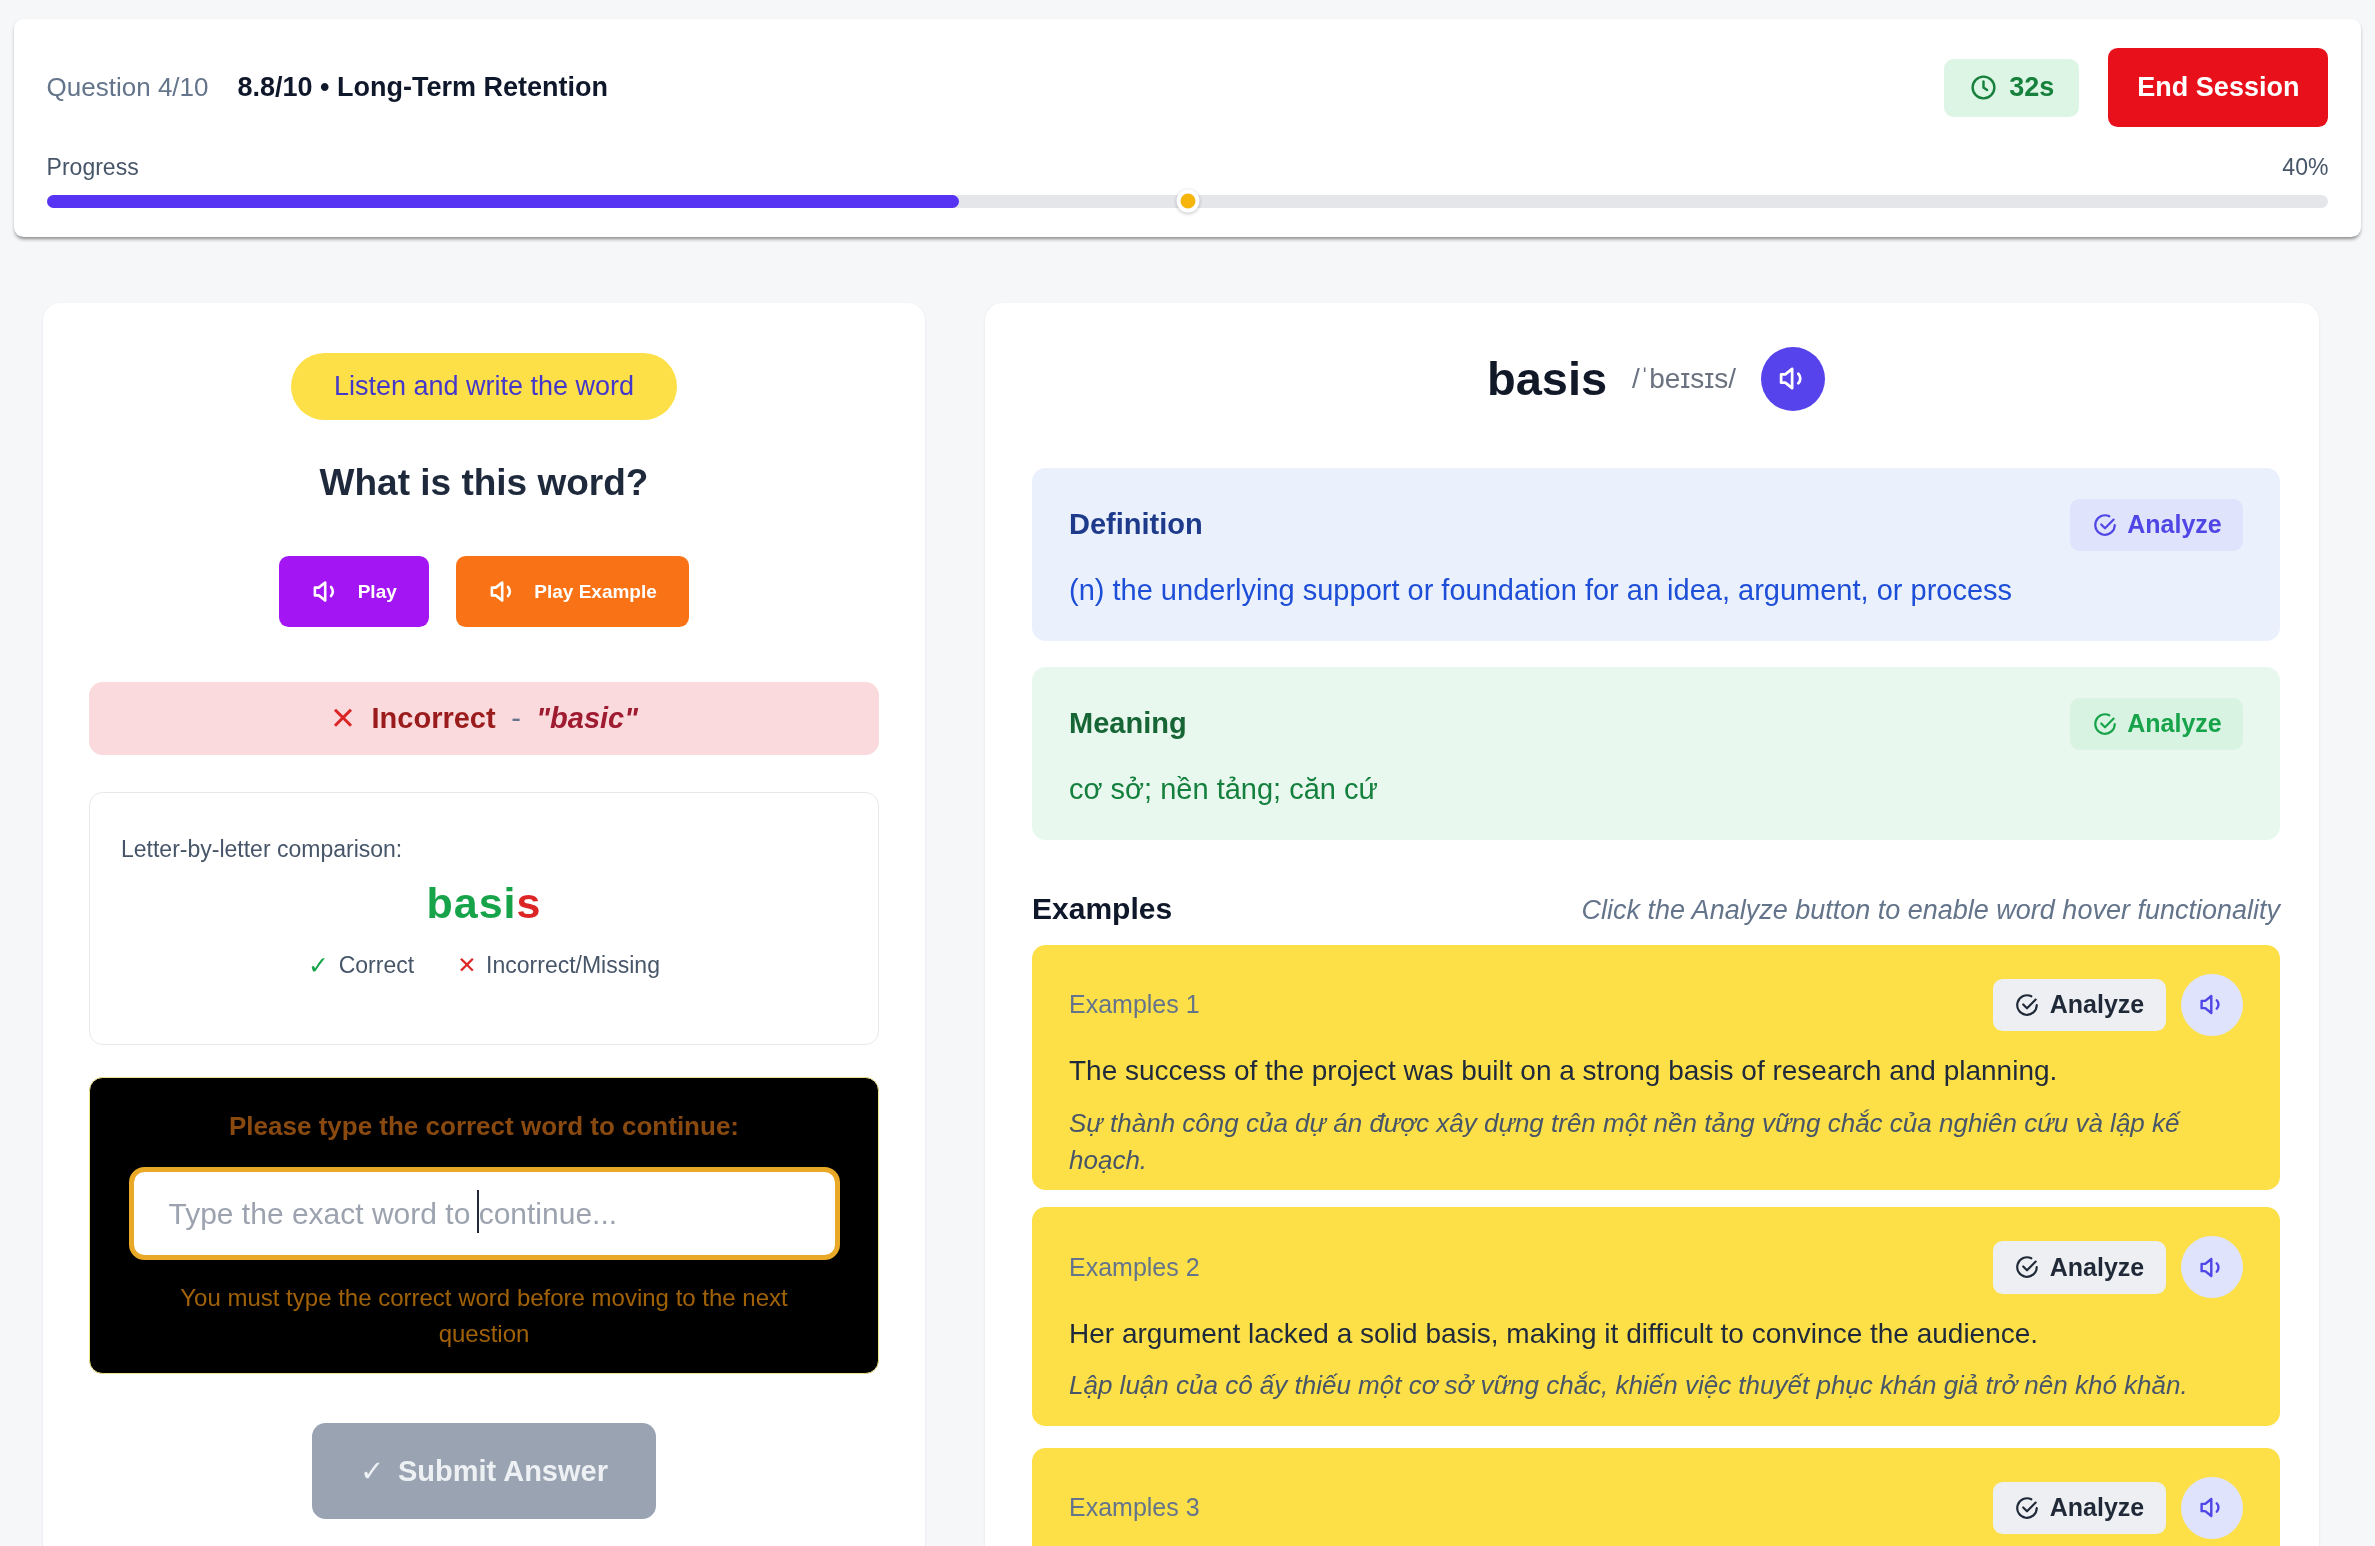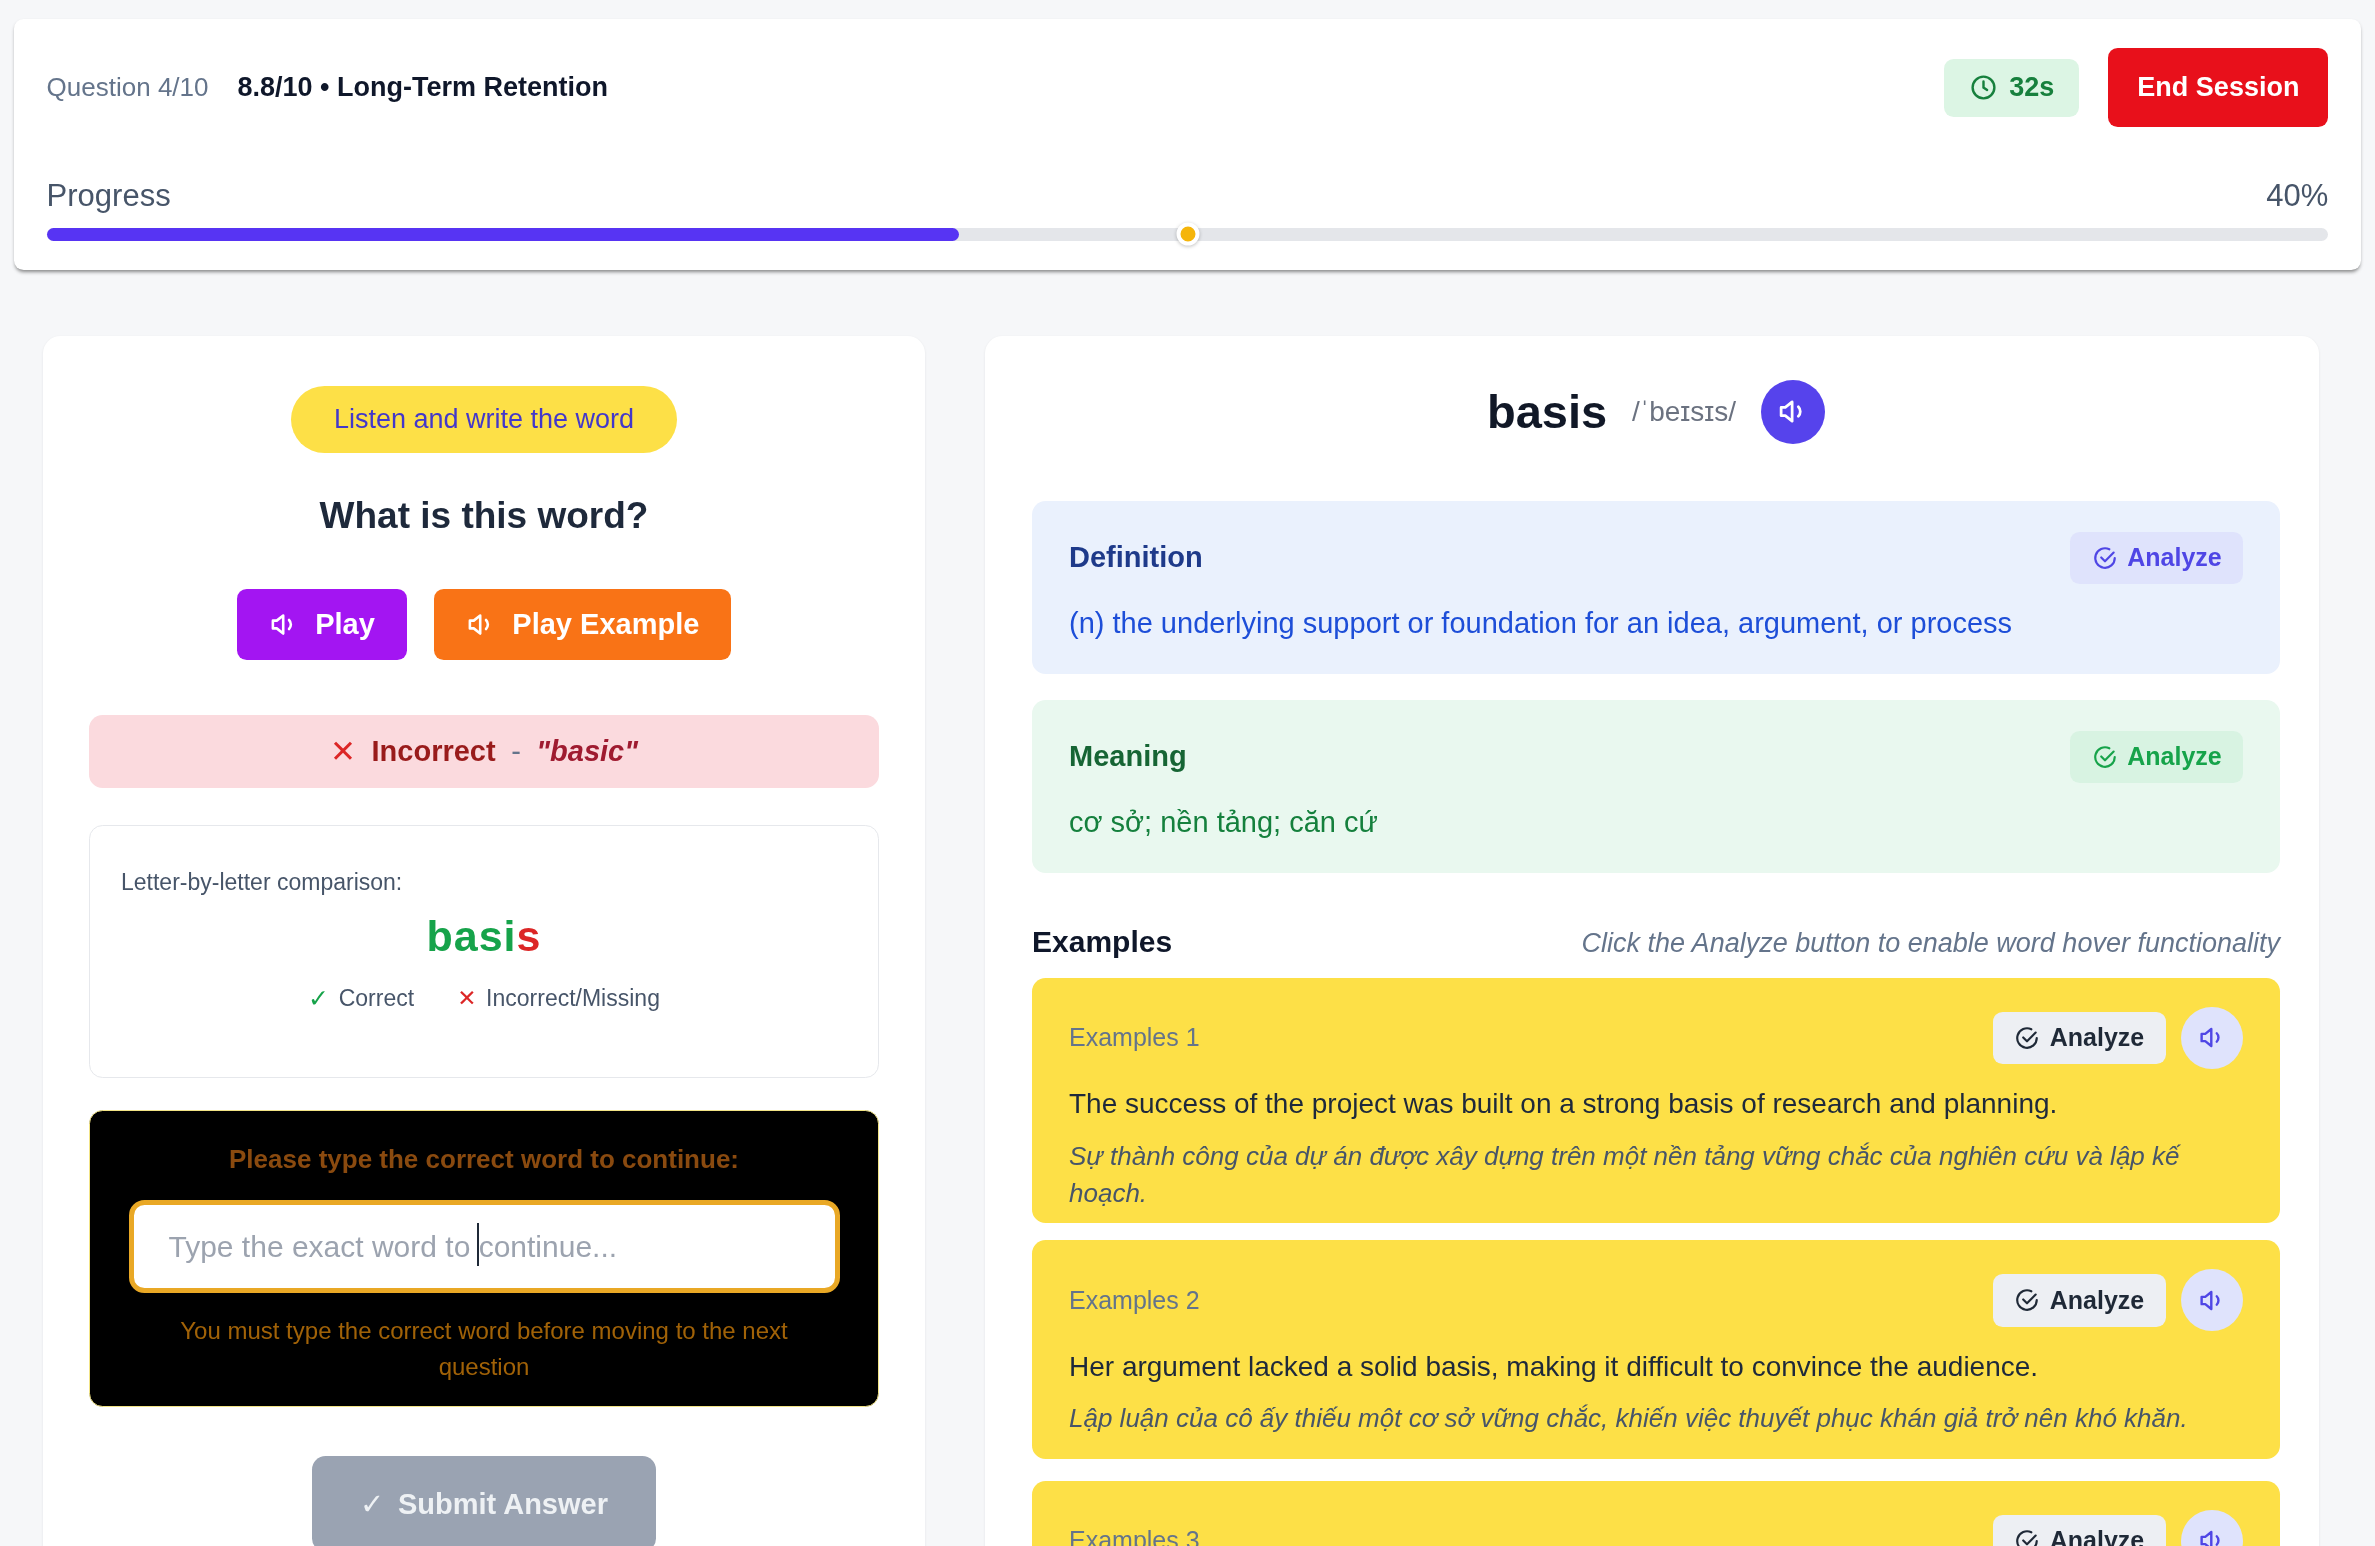--- a/index.html
+++ b/index.html
@@ -28,21 +28,21 @@
     background:#dcf5e4; color:#17803d;
     font-size:27px; font-weight:bold;
     padding:13.6px 25px; border-radius:9.7px;
   }
   .end-btn {
     background:#e8101b; color:#ffffff; border:none; cursor:pointer;
     font-size:27px; font-weight:bold; font-family:inherit;
     padding:24px 29px; border-radius:9.7px;
   }
   .header-row2 { display:flex; justify-content:space-between; margin-top:27px; }
-  .progress-text { font-size:31px; color:#475569;margin-top:24px; }
+  .progress-text { font-size:23px; color:#475569; }
   .progress-track {
     position:relative; margin-top:13.6px;
     height:12.6px; border-radius:6.8px; background:#e4e6ea;
   }
   .progress-fill {
     position:absolute; left:0; top:0; bottom:0;
     background:#5734f3; border-radius:6.8px; width:40%;
   }
   .progress-marker {
     position:absolute; top:50%; left:50%;
@@ -68,21 +68,21 @@
 
   
   .mode-pill {
     background:#fde047; color:#4338ca;
     font-size:27px; padding:18.4px 43px; border-radius:969px;
   }
   .question-h { margin-top:42px; font-size:37px; font-weight:bold; color:#1e293b; }
   .play-row { display:flex; gap:27px; margin-top:52px; }
   .btn {
     display:flex; align-items:center; gap:15.5px; border:none; cursor:pointer;
-    font-family:inherit; font-size:29px; font-weight:bold; color:#ffffff;
+    font-family:inherit; font-size:19px; font-weight:bold; color:#ffffff;
     height:71px; padding:2px 32px; border-radius:9.7px;
   }
   .btn-play { background:#a315f2; }
   .btn-play-example { background:#f97316; }
 
   .alert-incorrect {
     width:100%; height:73px; margin-top:55px;
     background:#fbdade; border-radius:13.6px;
     display:flex; align-items:center; justify-content:center; gap:15.5px;
     font-size:29px;

